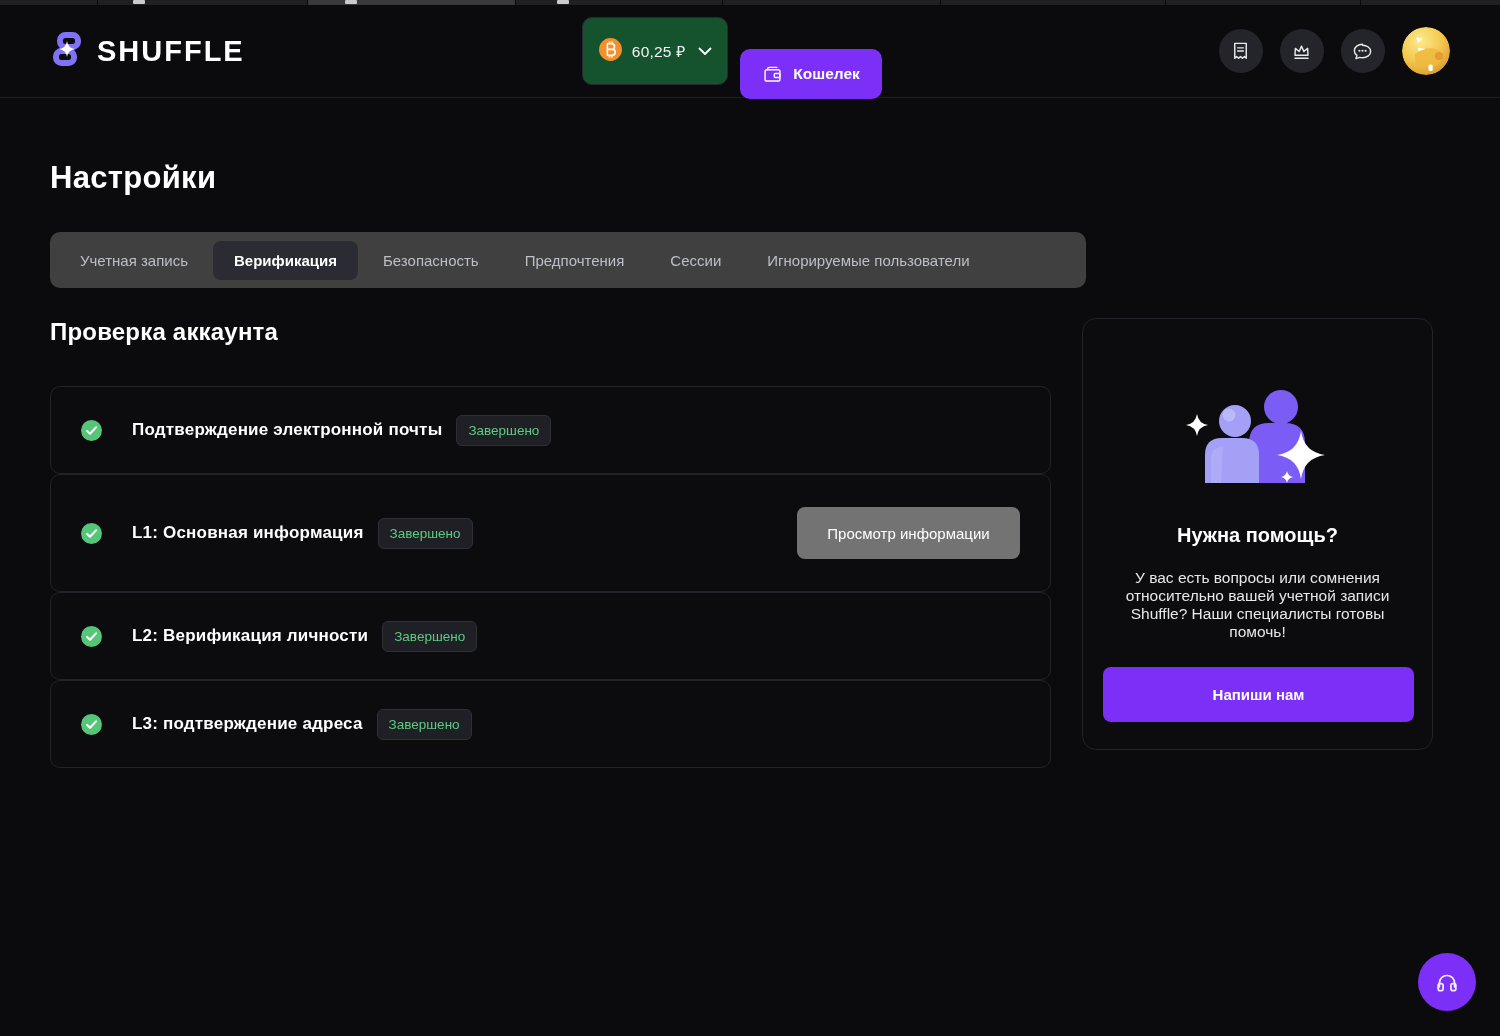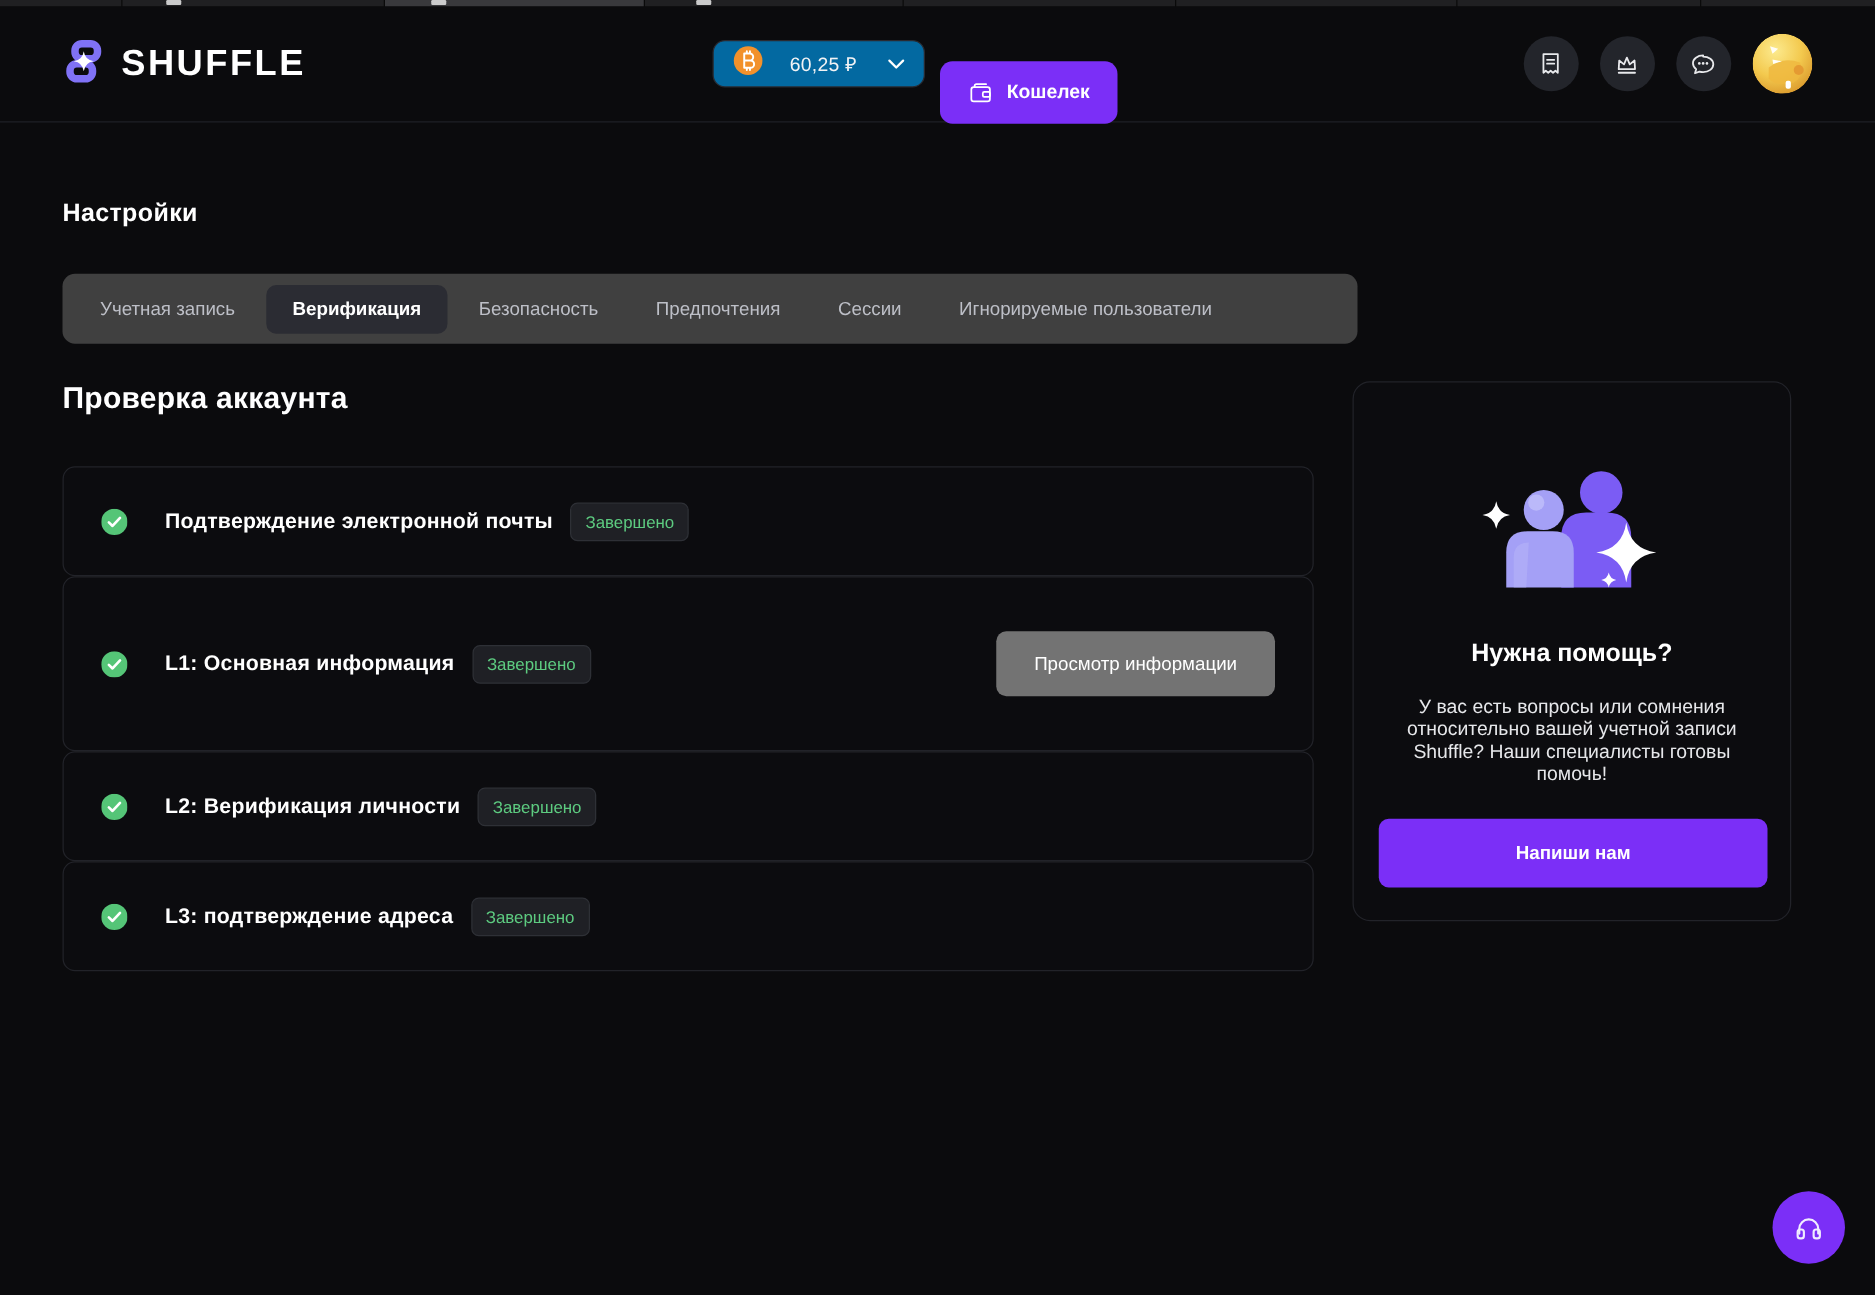--- a/index.html
+++ b/index.html
@@ -21,43 +21,43 @@
   
   .header {
     height:93px; display:flex; align-items:center;
     padding:0 50px; border-bottom:1px solid #1f2026;
   }
   .brand { display:flex; align-items:center; gap:13px; cursor:pointer; }
   .brand-text { font-size:29px; font-weight:bold; letter-spacing:2px; color:#fff; }
 
   .center-group { display:flex; align-items:center; gap:12px; margin:0 auto; }
   .balance-pill {
-    height:38px; display:flex; align-items:center; gap:21px;
-    padding:0 15px; background:#0369a1; border:1px solid #292a31;
+    height:68px; display:flex; align-items:center; gap:9px;
+    padding:0 15px; background:#14532d; border:1px solid #292a31;
     border-radius:10px; cursor:pointer;
   }
   .balance-amount { font-size:15.5px; color:#f2f3f5; letter-spacing:.2px; }
   .wallet-btn {
     height:50px; display:flex; align-items:center; gap:10px;
     padding:0 22px; background:#7b2ff7; border:none; border-radius:10px;
     color:#fff; font-size:15.5px; font-weight:600; cursor:pointer;
     font-family:"Liberation Sans", sans-serif;
     margin-top:46px;
   }
 
   .icon-group { display:flex; align-items:center; gap:17px; }
   .icon-circle {
     width:44px; height:44px; border-radius:50%; background:#23252b;
     display:flex; align-items:center; justify-content:center; cursor:pointer;
   }
   .avatar { width:48px; height:48px; border-radius:50%; overflow:hidden; cursor:pointer; }
 
   
   .main { padding:0 50px; }
-  .page-title { font-size:20px; font-weight:bold; margin-top:62px; letter-spacing:.3px; }
+  .page-title { font-size:31px; font-weight:bold; margin-top:62px; letter-spacing:.3px; }
 
   .tabbar {
     margin-top:36px; width:1036px; height:56px;
     background:#404040; border-radius:10px;
     display:flex; align-items:center; padding:0 9px; gap:4px;
   }
   .tab {
     padding:11px 21px; border-radius:8px; font-size:15px; color:#bdbfc7;
     cursor:pointer; white-space:nowrap;
   }
@@ -66,21 +66,21 @@
   .content-row { display:flex; margin-top:30px; align-items:flex-start; }
   .left-col { width:1001px; }
   .section-title { font-size:24px; font-weight:bold; letter-spacing:.2px; }
   .cards { margin-top:40px; }
 
   .v-card {
     border:1px solid #222329; background:#0c0c0f; border-radius:10px;
     display:flex; align-items:center; padding:0 30px; 
     height:88px;
   }
-  .v-card.tall { height:140px; }
+  .v-card.tall { height:118px; }
   .v-title { font-size:17px; font-weight:bold; margin-left:30px; letter-spacing:.2px; }
   .badge {
     margin-left:14px; background:#1f2025; border:1px solid #2e3036;
     color:#5dcb80; font-size:13.5px; padding:7px 11px; border-radius:6px;
     white-space:nowrap;
   }
   .action-btn {
     margin-left:auto; width:223px; height:52px; background:#737373;
     border:none; border-radius:8px; color:#fff; font-size:15px; cursor:pointer;
     font-family:"Liberation Sans", sans-serif;

